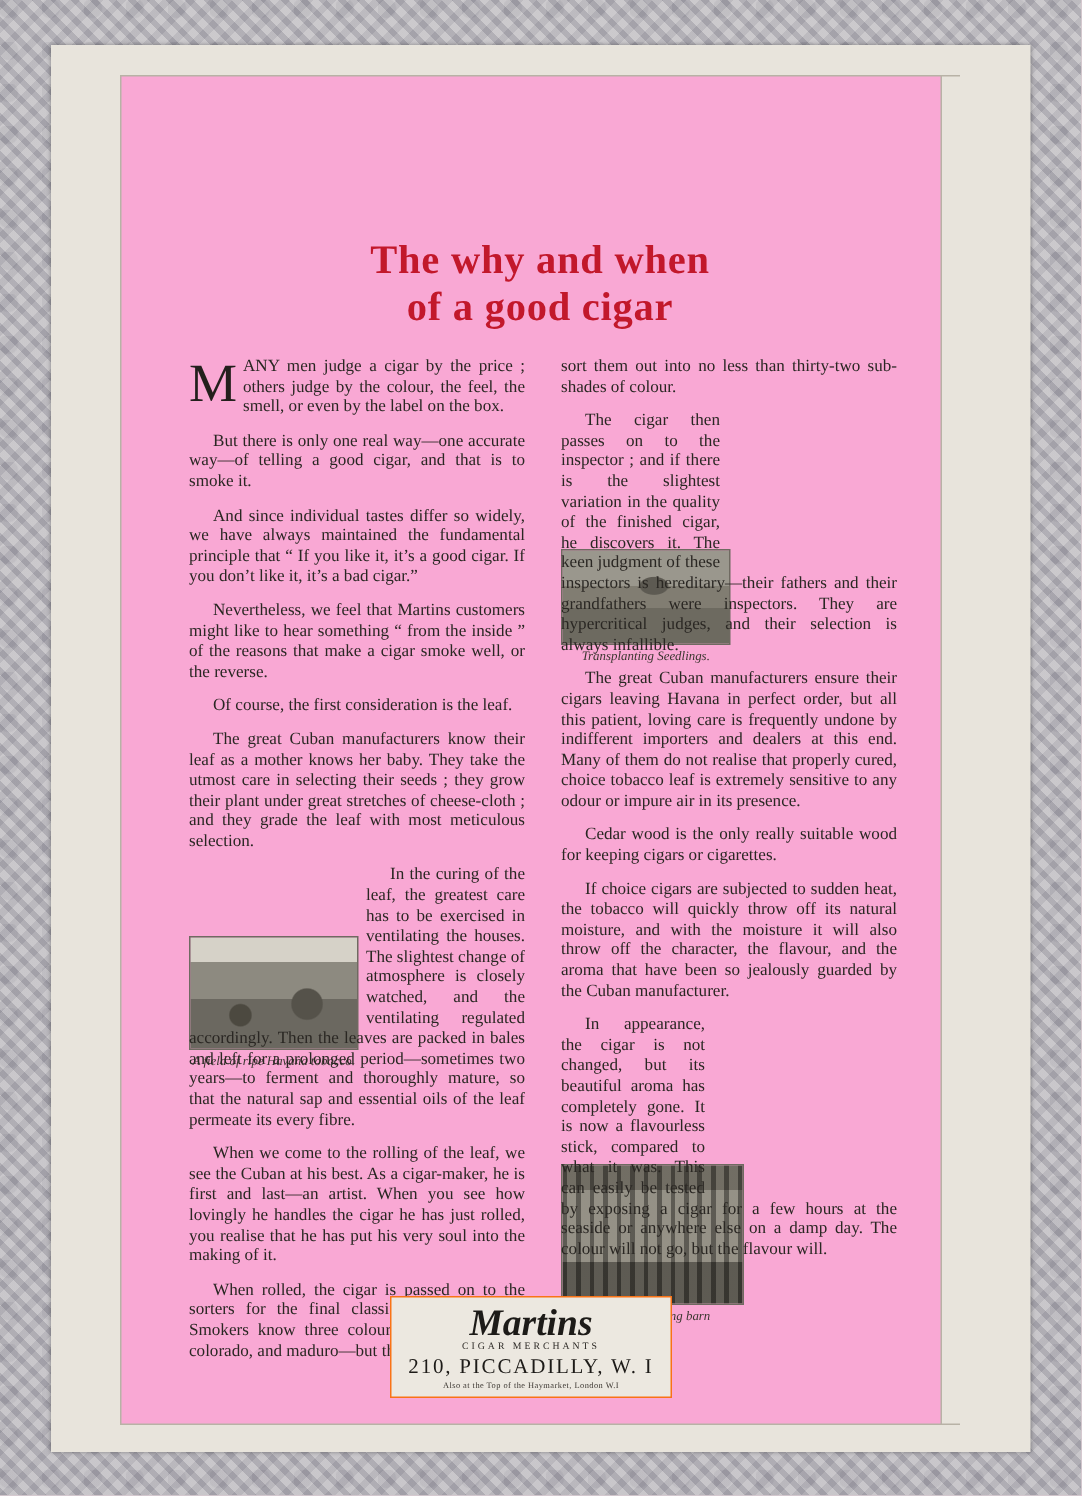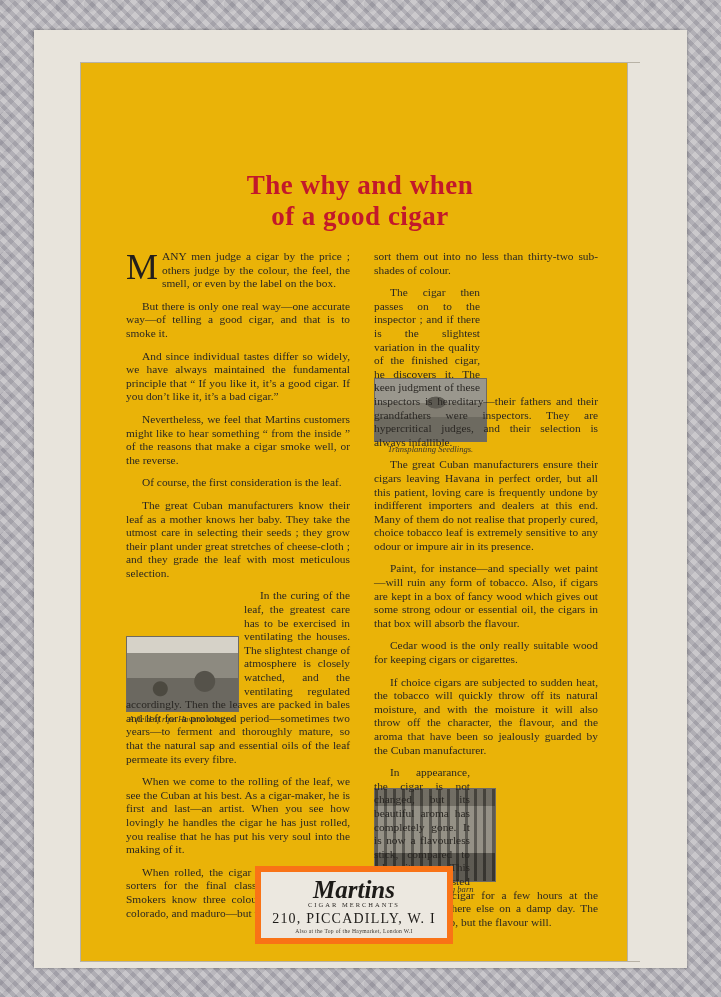--- a/index.html
+++ b/index.html
@@ -33,24 +33,24 @@
     left: 34px;
     top: 30px;
     width: 653px;
     height: 938px;
     background: #e8e4dc;
     box-shadow: 0 0 3px rgba(0,0,0,0.35);
   }
   .paper-inner {
     position: absolute;
     left: 46px;
-    top: 32px;
+    top: 20px;
     width: 548px;
     height: 900px;
-    background: #eab308;
+    background: #f9a8d4;
   }
   .rule-top, .rule-bottom, .rule-left, .rule-right {
     position: absolute;
     background: #b8b2a6;
   }
   .rule-top { left: 0; top: 0; width: 560px; height: 1px; }
   .rule-bottom { left: 0; bottom: 0; width: 560px; height: 1px; }
   .rule-left { left: 0; top: 0; width: 1px; height: 900px; }
   .rule-right { right: 0; top: 0; width: 1px; height: 900px; }
 
@@ -186,21 +186,21 @@
 
   
   .logo-block {
     position: absolute;
     left: 50%;
     transform: translateX(-50%);
     bottom: 18px;
     width: 186px;
     text-align: center;
     background: #ece8e0;
-    border: 6px solid #f97316;
+    border: 1px solid #f97316;
     padding: 5px 0 4px 0;
   }
   .logo-name {
     font-family: "Liberation Serif", serif;
     font-style: italic;
     font-weight: bold;
     font-size: 25px;
     line-height: 26px;
     color: #1d1b18;
   }
@@ -275,21 +275,20 @@
           <p class="para">When rolled, the cigar is passed on to the sorters for the final classification of colour. Smokers know three colours in cigars—claro, colorado, and maduro—but the Cuban experts</p>
         </div>
 
         <div class="col col-right">
           <p class="para noindent">sort them out into no less than thirty-two sub-shades of colour.</p>
           <p class="para">
             <span class="wrap-right-seedlings"></span>
             <span>The cigar then passes on to the inspector ; and if there is the slightest variation in the quality of the finished cigar, he discovers it. The keen judgment of these inspectors is hereditary—their fathers and their grandfathers were inspectors. They are hypercritical judges, and their selection is always infallible.</span>
           </p>
           <p class="para">The great Cuban manufacturers ensure their cigars leaving Havana in perfect order, but all this patient, loving care is frequently undone by indifferent importers and dealers at this end. Many of them do not realise that properly cured, choice tobacco leaf is extremely sensitive to any odour or impure air in its presence.</p>
-          <p class="para">Paint, for instance—and specially wet paint—will ruin any form of tobacco. Also, if cigars are kept in a box of fancy wood which gives out some strong odour or essential oil, the cigars in that box will absorb the flavour.</p>
           <p class="para">Cedar wood is the only really suitable wood for keeping cigars or cigarettes.</p>
           <p class="para">If choice cigars are subjected to sudden heat, the tobacco will quickly throw off its natural moisture, and with the moisture it will also throw off the character, the flavour, and the aroma that have been so jealously guarded by the Cuban manufacturer.</p>
           <p class="para">
             <span class="wrap-right-barn"></span>
             <span>In appearance, the cigar is not changed, but its beautiful aroma has completely gone. It is now a flavourless stick, compared to what it was. This can easily be tested by exposing a cigar for a few hours at the seaside or anywhere else on a damp day. The colour will not go, but the flavour will.</span>
           </p>
         </div>
 
       </div>
 

